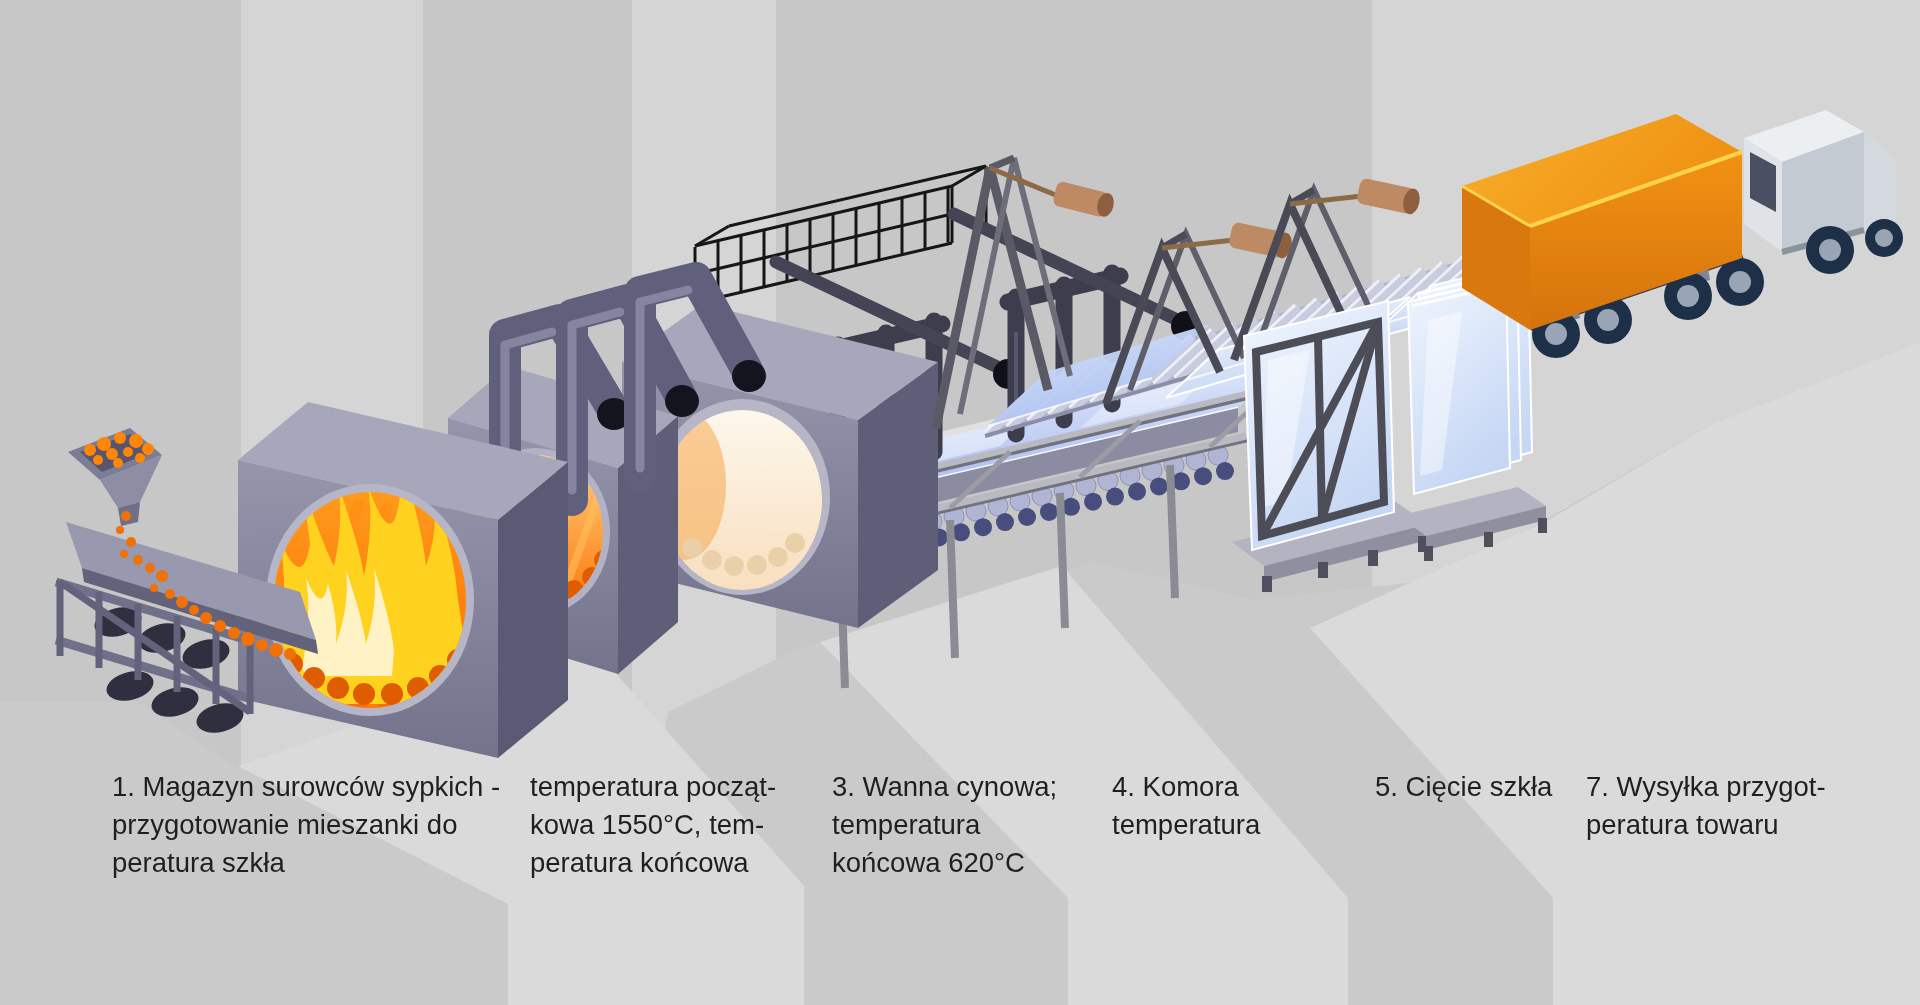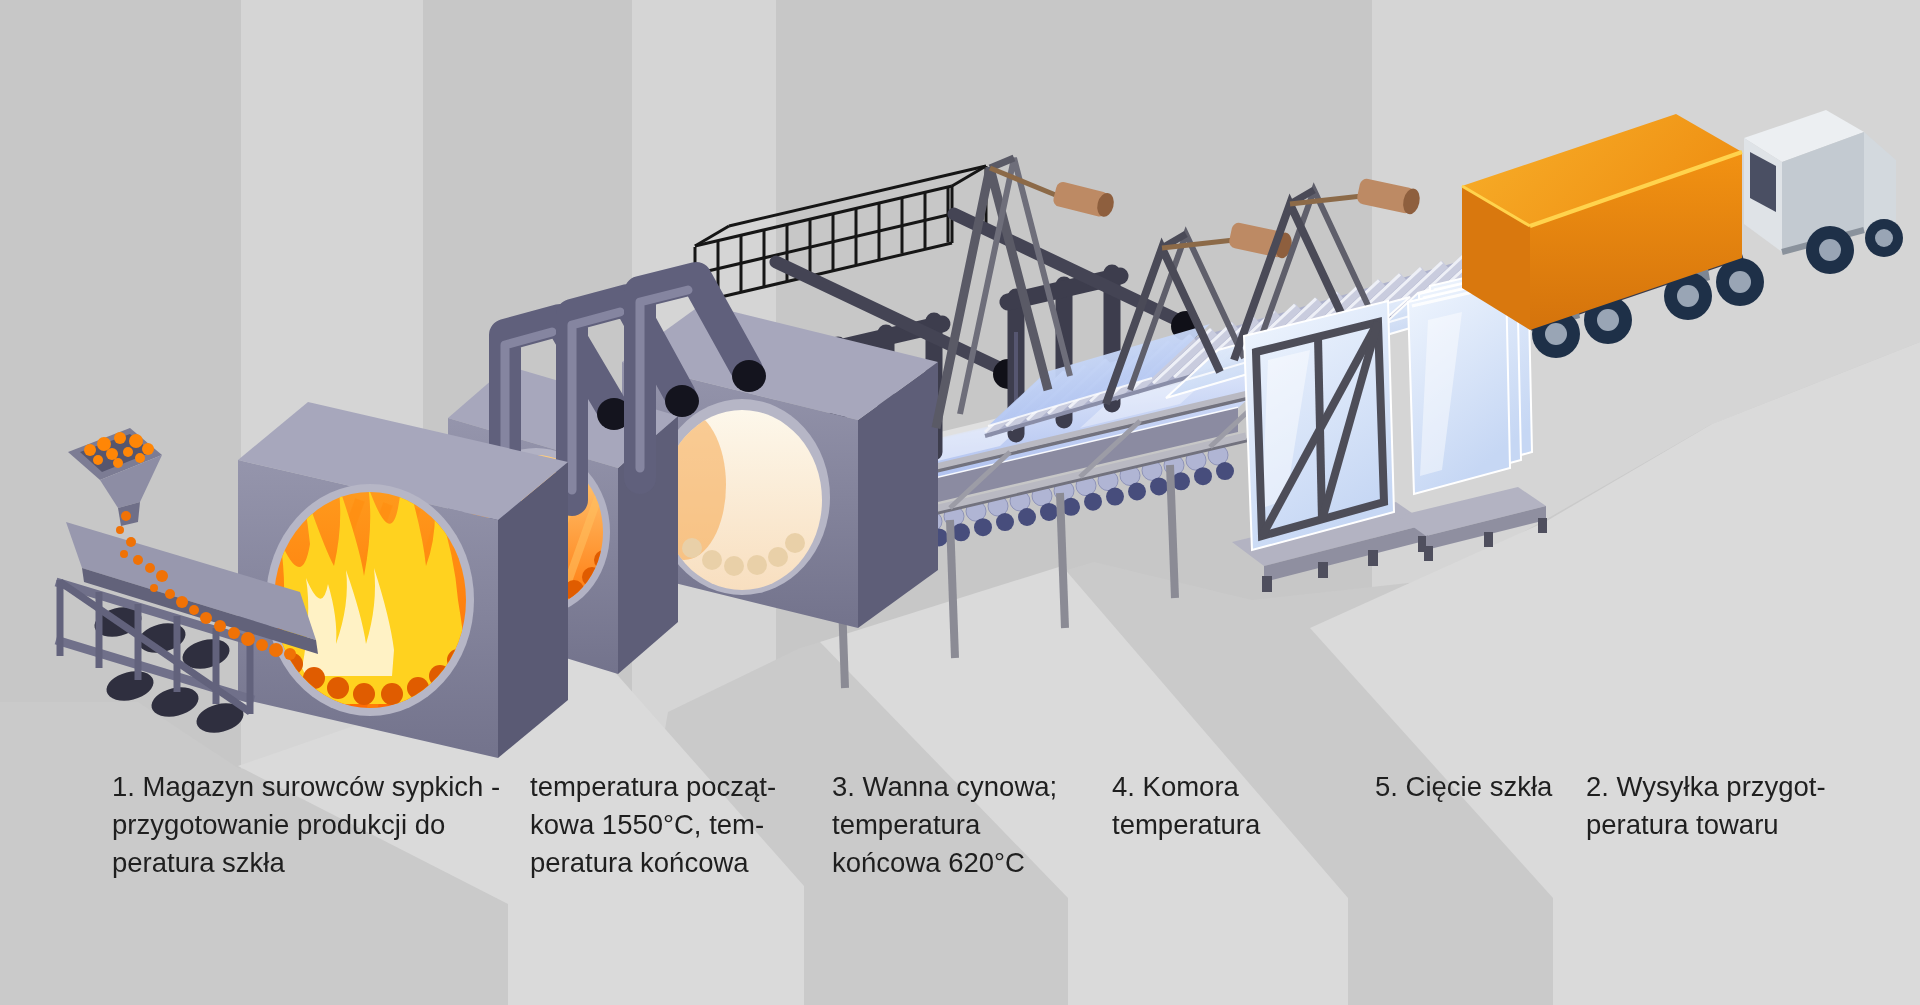--- a/index.html
+++ b/index.html
@@ -460,39 +460,39 @@
           <circle cx="1830" cy="250" r="11" fill="#99a5b5"></circle>
       <circle cx="1884" cy="238" r="19" fill="#1e3048"></circle>
           <circle cx="1884" cy="238" r="9" fill="#99a5b5"></circle>
     </g>
   </g>
 </svg>
 
 <div class="labels">
   <div class="step" style="left:112px">
     <span class="line">1. Magazyn surowców sypkich -</span>
-    <span class="line">przygotowanie produkcji do</span>
+    <span class="line">przygotowanie mieszanki do</span>
     <span class="line">peratura szkła</span>
   </div>
   <div class="step" style="left:530px">
     <span class="line">temperatura począt-</span>
     <span class="line">kowa 1550°C, tem-</span>
     <span class="line">peratura końcowa</span>
   </div>
   <div class="step" style="left:832px">
     <span class="line">3. Wanna cynowa;</span>
     <span class="line">temperatura</span>
     <span class="line">końcowa 620°C</span>
   </div>
   <div class="step" style="left:1112px">
     <span class="line">4. Komora</span>
     <span class="line">temperatura</span>
   </div>
   <div class="step" style="left:1375px">
     <span class="line">5. Cięcie szkła</span>
   </div>
   <div class="step" style="left:1586px">
-    <span class="line">2. Wysyłka przygot-</span>
+    <span class="line">7. Wysyłka przygot-</span>
     <span class="line">peratura towaru</span>
   </div>
 </div>
 
 </div>
 
 </body></html>

